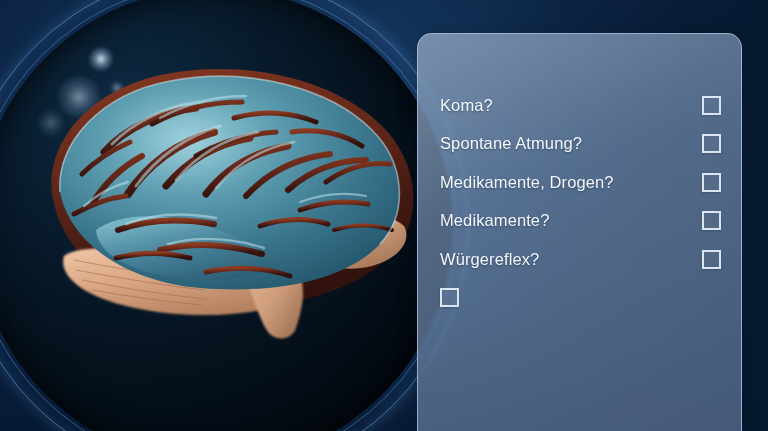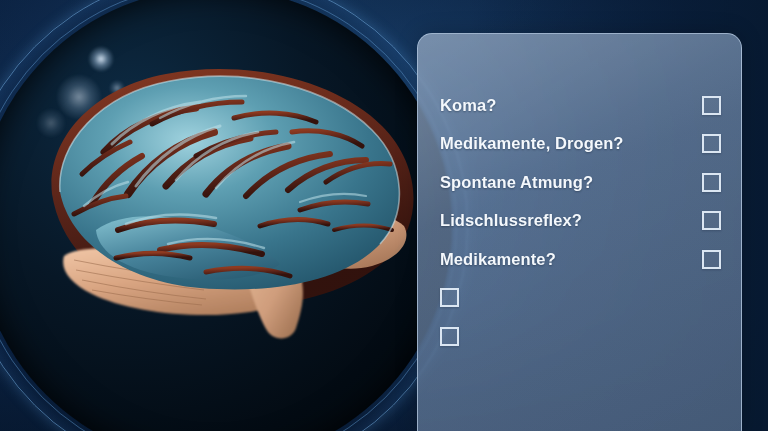--- a/index.html
+++ b/index.html
@@ -104,21 +104,21 @@
   .row {
     display:flex;
     align-items:center;
     justify-content:space-between;
     height:38.5px;
     gap:12px;
   }
   .row-label {
     color:#f4f8fc;
     font-size:16.5px;
-    font-weight:bold;
+    font-weight:normal;
     letter-spacing:0.1px;
     white-space:nowrap;
     text-shadow:0 1px 2px rgba(20,35,55,0.45);
   }
   .checkbox {
     flex:0 0 auto;
     width:19px; height:19px;
     border:2px solid #dbe6f2;
     background:rgba(255,255,255,0.035);
     box-shadow:0 1px 2px rgba(25,40,60,0.30);
@@ -243,36 +243,33 @@
   </div>
 
   <div class="panel">
     <div class="panel-sheen"></div>
     <div class="rows" id="rows">
         <div class="row">
           <span class="row-label">Koma?</span>
           <span class="checkbox"></span>
         </div>
         <div class="row">
+          <span class="row-label">Spontane Atmung?</span>
+          <span class="checkbox"></span>
+        </div>
+        <div class="row">
           <span class="row-label">Medikamente, Drogen?</span>
           <span class="checkbox"></span>
         </div>
         <div class="row">
-          <span class="row-label">Spontane Atmung?</span>
-          <span class="checkbox"></span>
-        </div>
-        <div class="row">
-          <span class="row-label">Lidschlussreflex?</span>
-          <span class="checkbox"></span>
-        </div>
-        <div class="row">
           <span class="row-label">Medikamente?</span>
           <span class="checkbox"></span>
         </div>
         <div class="row">
+          <span class="row-label">Würgereflex?</span>
           <span class="checkbox"></span>
         </div>
         <div class="row">
           <span class="checkbox"></span>
         </div>
       </div>
   </div>
 
 </div>
 

